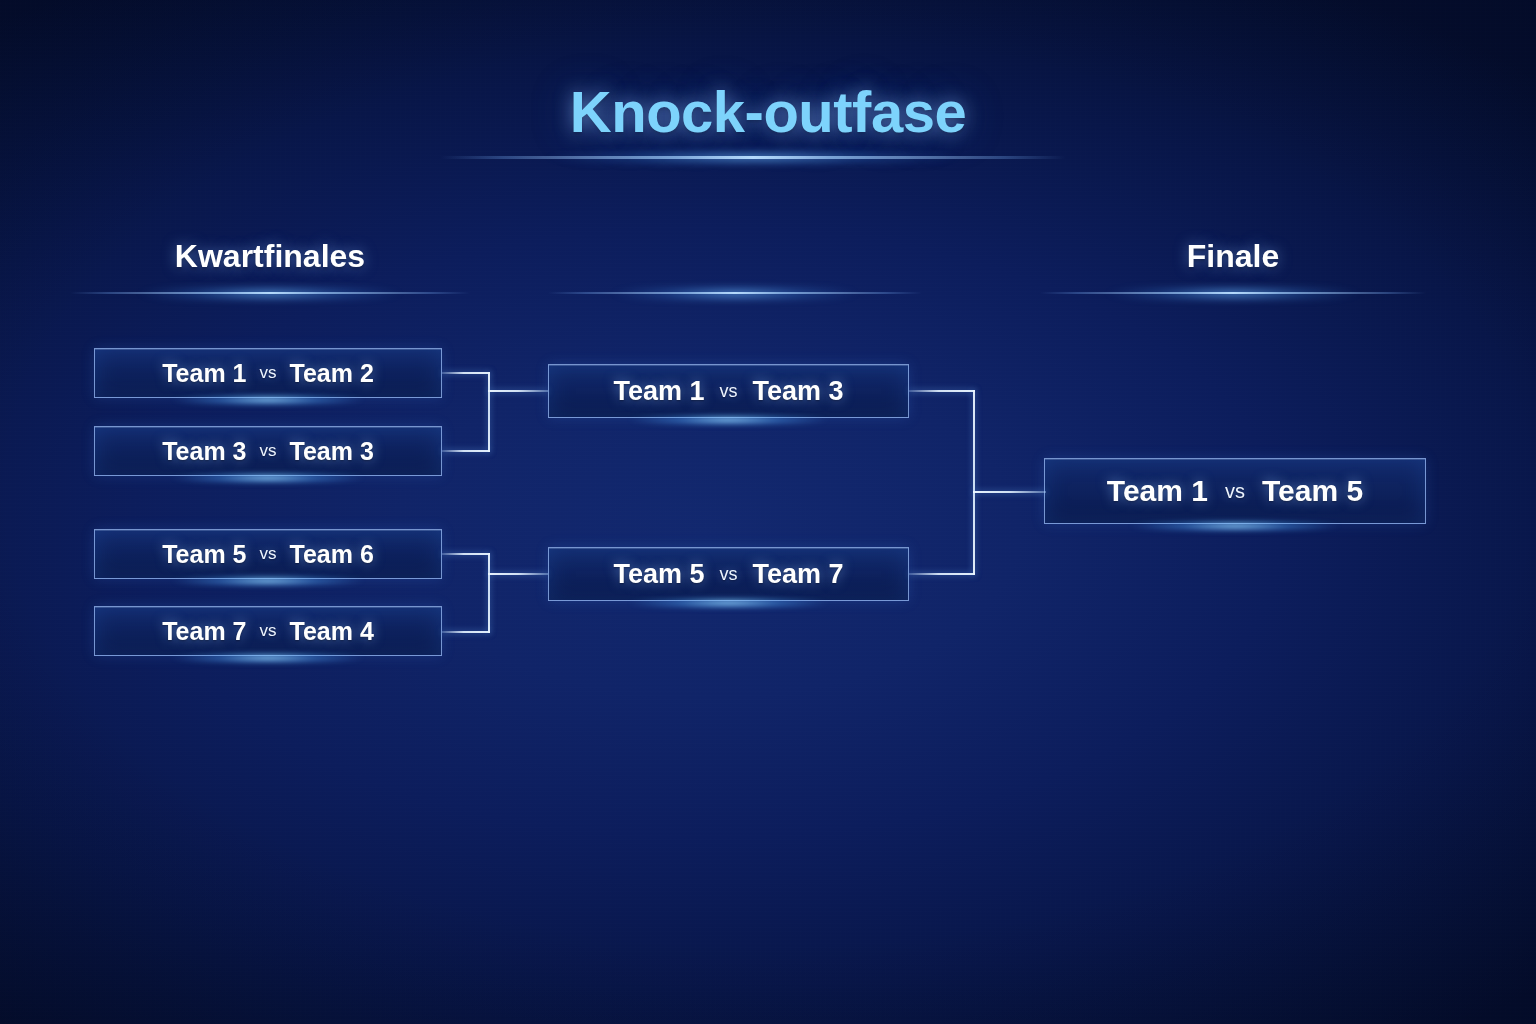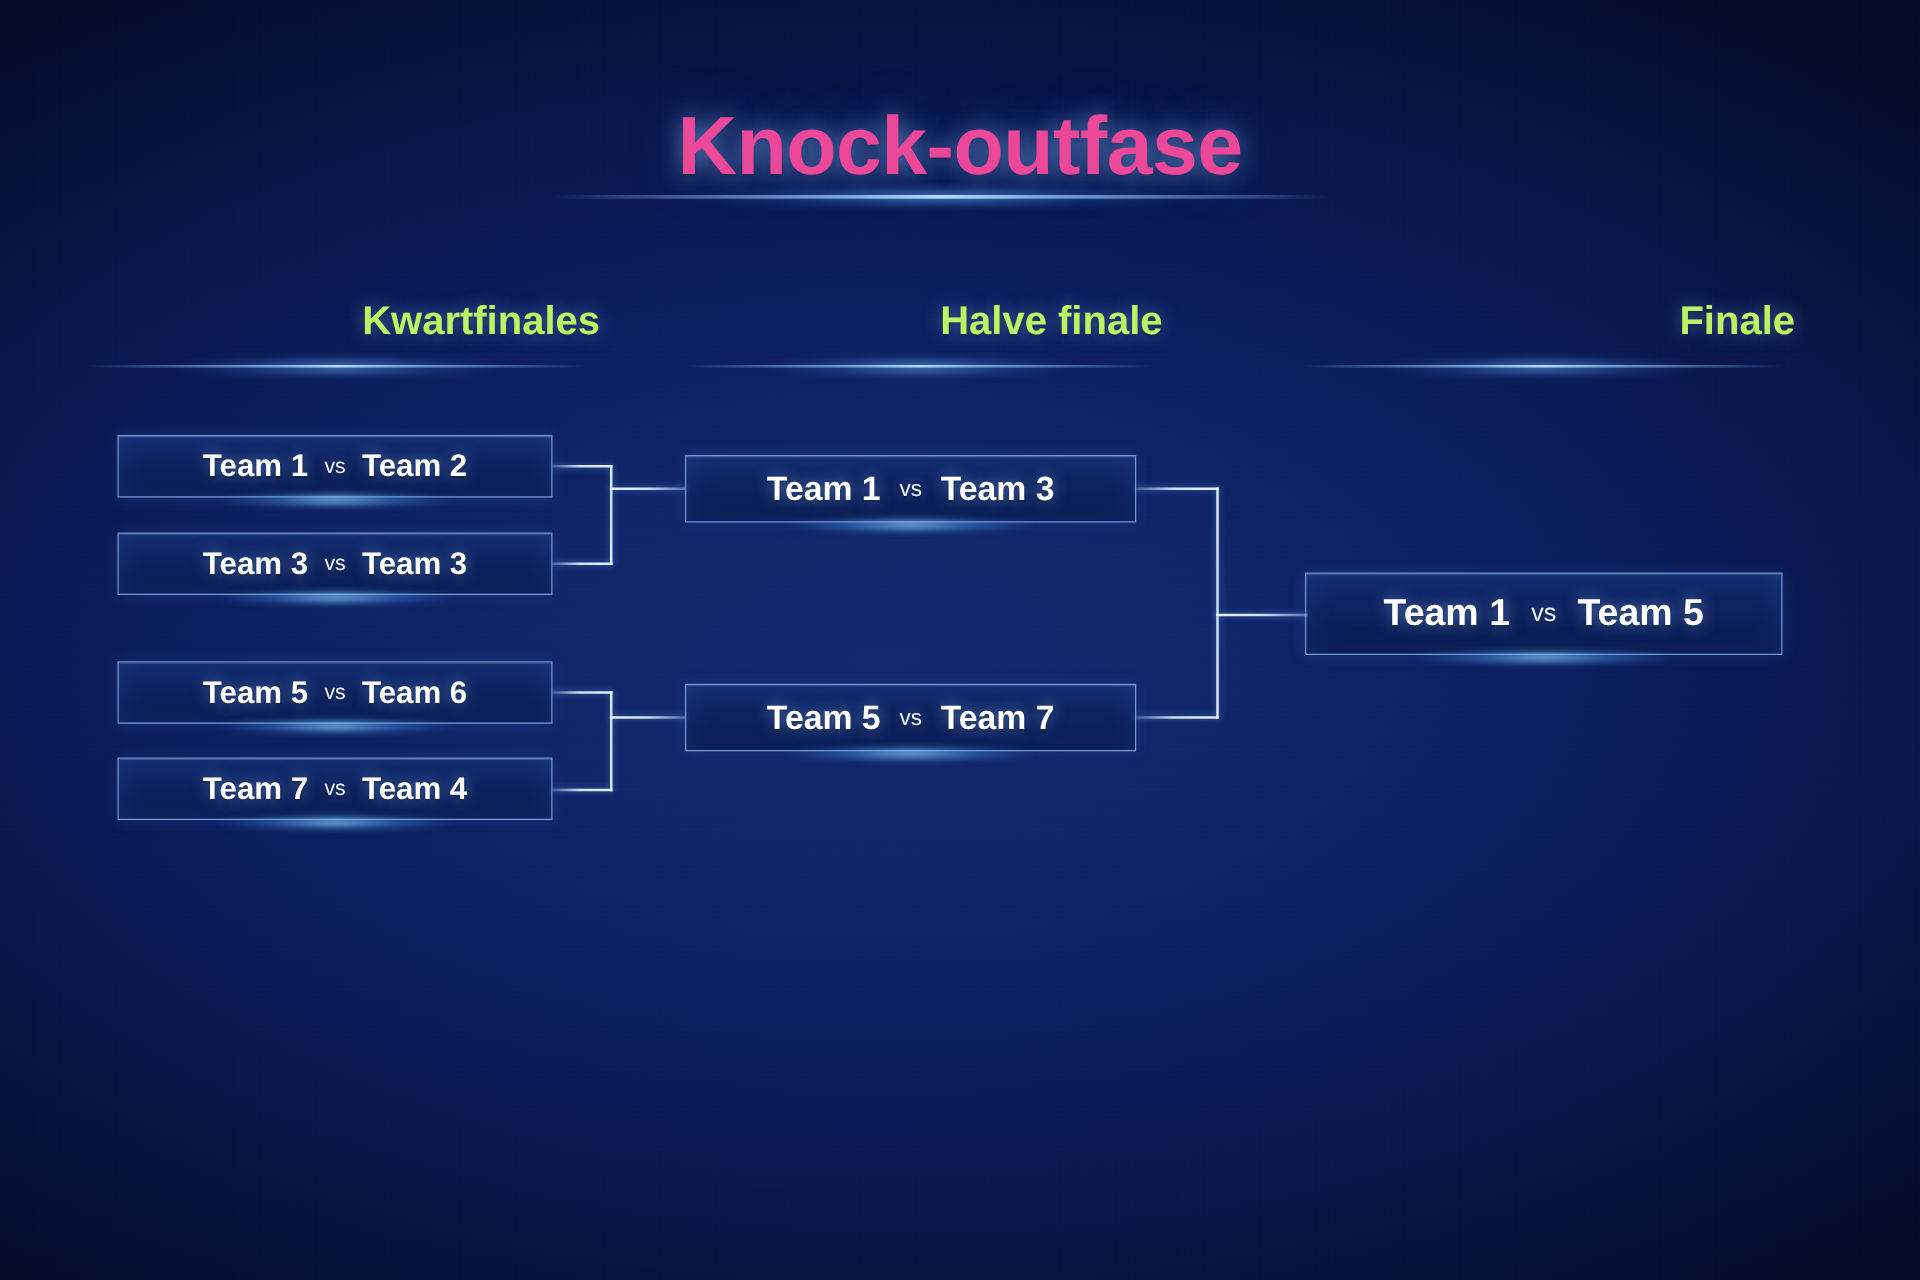--- a/index.html
+++ b/index.html
@@ -42,22 +42,22 @@
       repeating-linear-gradient(0deg, rgba(255,255,255,.10) 0 1px, rgba(0,0,0,0) 1px 4px),
       repeating-linear-gradient(90deg, rgba(255,255,255,.08) 0 1px, rgba(0,0,0,0) 1px 5px);
   }
 
   .stage{ position:absolute; inset:0; }
 
   
   .title{
     position:absolute; left:0; top:78px; width:1536px;
     text-align:center;
-    font-size:66px; font-weight:bold; letter-spacing:-0.5px;
-    color:#ec4899;
+    font-size:58px; font-weight:bold; letter-spacing:-0.5px;
+    color:#7dd3fc;
     text-shadow:0 0 18px rgba(150,195,255,.55), 0 0 42px rgba(70,130,230,.35),
                 0 2px 3px rgba(0,10,40,.55);
   }
 
   
   .glowline{
     position:absolute; height:3px; pointer-events:none;
     background:linear-gradient(90deg,
       rgba(120,180,255,0) 0%,
       rgba(130,185,255,.28) 10%,
@@ -73,22 +73,22 @@
     top:-6px; height:15px; border-radius:50%;
     background:radial-gradient(ellipse 42% 100% at 50% 50%,
       rgba(110,185,255,.55) 0%, rgba(70,150,240,.20) 45%, rgba(40,110,220,0) 80%);
     filter:blur(3px);
   }
   .glowline.t-main{ left:440px; width:626px; top:156px; }
   .glowline.t-col { top:292px; height:2px; }
 
   
   .round-head{
-    position:absolute; text-align:right;
-    font-size:32px; font-weight:bold; color:#bef264;
+    position:absolute; text-align:center;
+    font-size:32px; font-weight:bold; color:#ffffff;
     text-shadow:0 0 14px rgba(140,190,255,.50), 0 2px 3px rgba(0,8,35,.6);
   }
 
   
   .match{
     position:absolute;
     display:flex; align-items:center; justify-content:center;
     border:1.5px solid rgba(150,185,245,.78);
     background:linear-gradient(180deg,
       rgba(18,42,108,.92) 0%,
@@ -158,21 +158,20 @@
 <div class="bg-vign"></div>
 
 <div class="stage">
 
   <div class="title">Knock-outfase</div>
   <div class="glowline t-main"></div>
 
   <div class="round-head" style="left:60px; top:238px; width:420px;">Kwartfinales</div>
   <div class="glowline t-col" style="left:70px; width:400px;"></div>
 
-  <div class="round-head" style="left:540px; top:238px; width:390px;">Halve finale</div>
   <div class="glowline t-col" style="left:548px; width:374px;"></div>
 
   <div class="round-head" style="left:1030px; top:238px; width:406px;">Finale</div>
   <div class="glowline t-col" style="left:1040px; width:386px;"></div>
 
   <div class="match round-qf" style="left:94px; top:348px; width:348px; height:50px;">
     <span class="tm">Team 1</span>
     <span class="vs">vs</span>
     <span class="tm">Team 2</span>
   </div>

